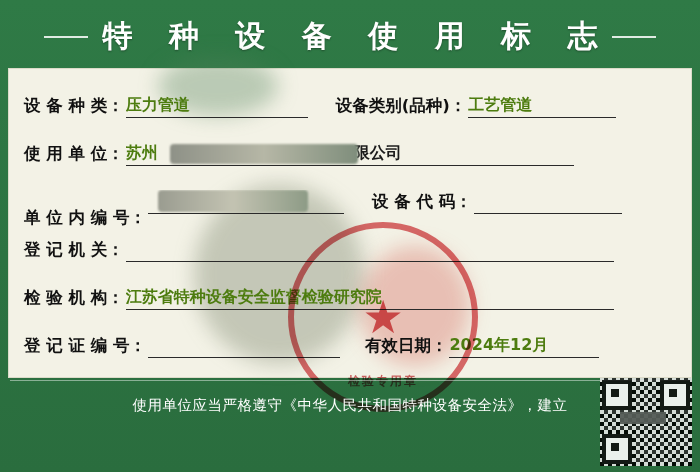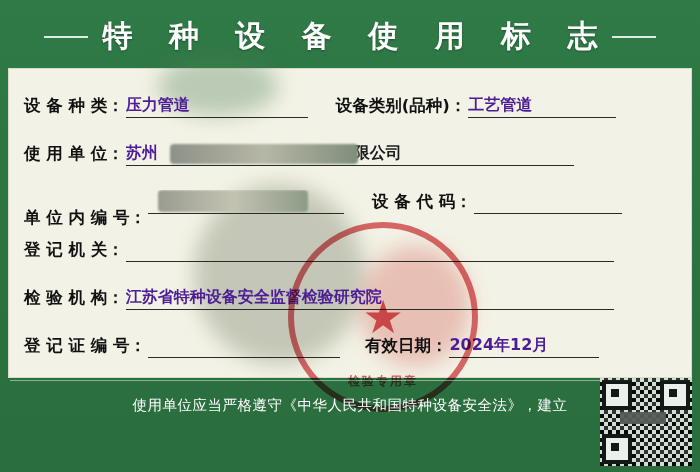--- a/index.html
+++ b/index.html
@@ -66,21 +66,21 @@
     display: flex;
     align-items: center;
   }
   .lbl {
     color: #111;
     font-size: 16.5px;
     font-weight: bold;
     white-space: nowrap;
   }
   .val {
-    color: #4c1d95;
+    color: #4d7c0f;
     font-size: 16px;
     font-weight: bold;
     white-space: nowrap;
   }
   .field {
     position: relative;
     border-bottom: 1.4px solid #2a2a2a;
     height: 24px;
     display: flex;
     align-items: flex-end;

